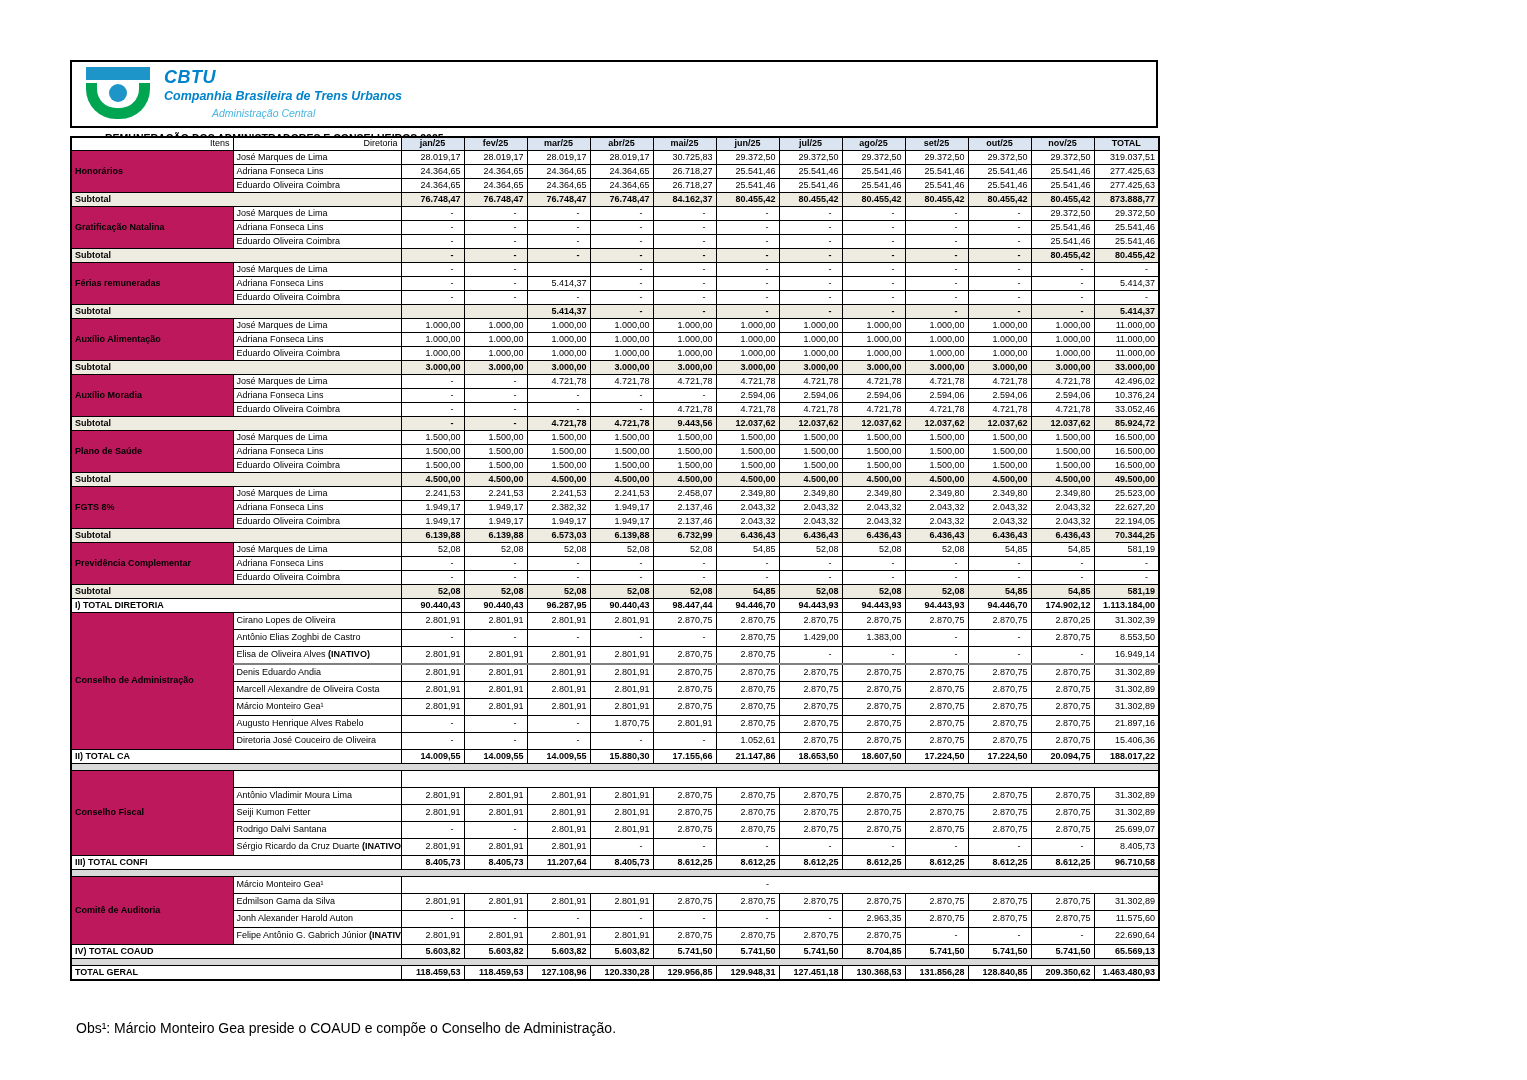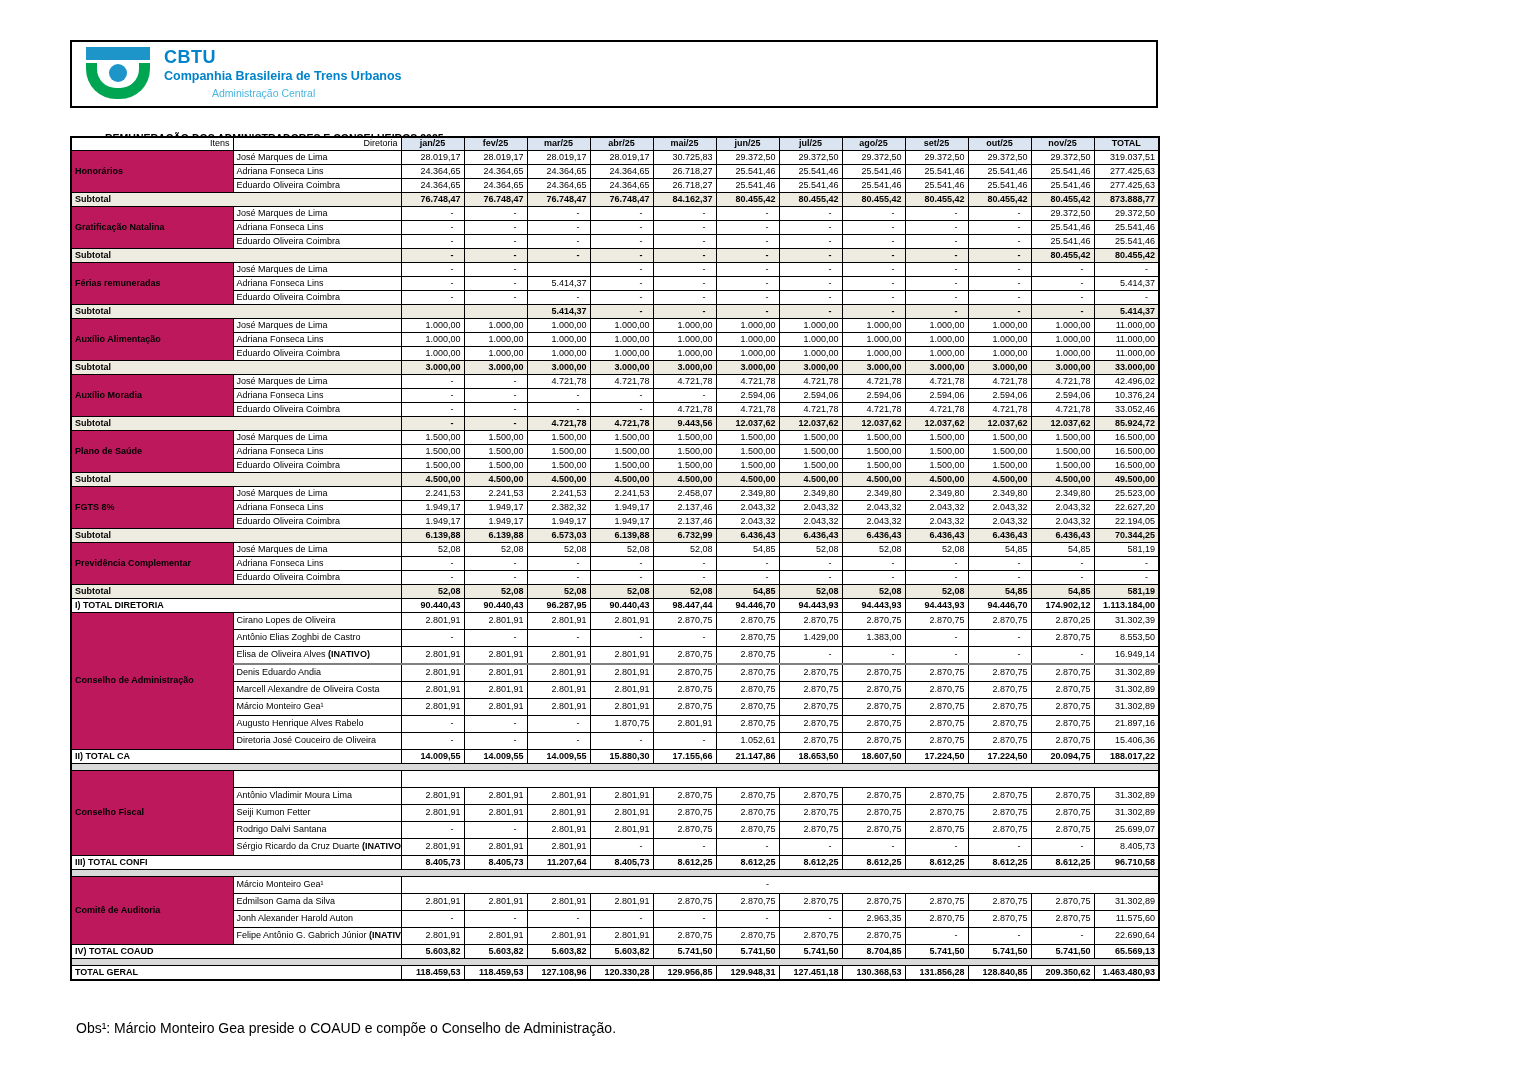--- a/index.html
+++ b/index.html
@@ -2,21 +2,21 @@
 <html style="--blue: #1e95c9; --blue2: #0083ca; --blue3: #4ab5e0; --green: #00a551; --hdr: #dbe5f1; --st: #eeece1; --sp: #d9d9d9;"><head>
 <meta charset="utf-8">
 <style>
   :root{
     --blue:#1e95c9; --blue2:#0083ca; --blue3:#4ab5e0; --green:#00a551;
     --hdr:#dbe5f1; --st:#eeece1; --sp:#d9d9d9;
   }
   html,body{margin:0;padding:0;background:#fff;}
   .page{position:relative;width:1527px;height:1080px;background:#fff;overflow:hidden;
         font-family:"Liberation Sans",sans-serif;color:#000;}
-  .brandbox{position:absolute;left:70px;top:40px;width:1084px;height:64px;border:2px solid #000;background:#fff;}
+  .brandbox{position:absolute;left:70px;top:60px;width:1084px;height:64px;border:2px solid #000;background:#fff;font-style:italic;}
   .logo{position:absolute;left:14px;top:5px;width:64px;}
   .logo-bar{height:13px;background:var(--blue);}
   .logo-u{box-sizing:border-box;margin-top:3px;width:64px;height:36px;border:11px solid var(--green);
           border-top:0;border-radius:0 0 30px 30px;position:relative;}
   .logo-dot{position:absolute;left:50%;top:1px;transform:translateX(-50%);width:18px;height:18px;
             border-radius:50%;background:var(--blue);}
   .brand-name{position:absolute;left:92px;top:5px;font-size:18px;font-weight:bold;color:var(--blue2);letter-spacing:.5px;}
   .brand-company{position:absolute;left:92px;top:27px;font-size:12.5px;font-weight:bold;color:var(--blue2);}
   .brand-unit{position:absolute;left:92px;top:45px;font-size:10.5px;color:var(--blue3);margin-left:48px;}
   .title{position:absolute;left:105px;top:132px;font-size:10.5px;font-weight:bold;}

